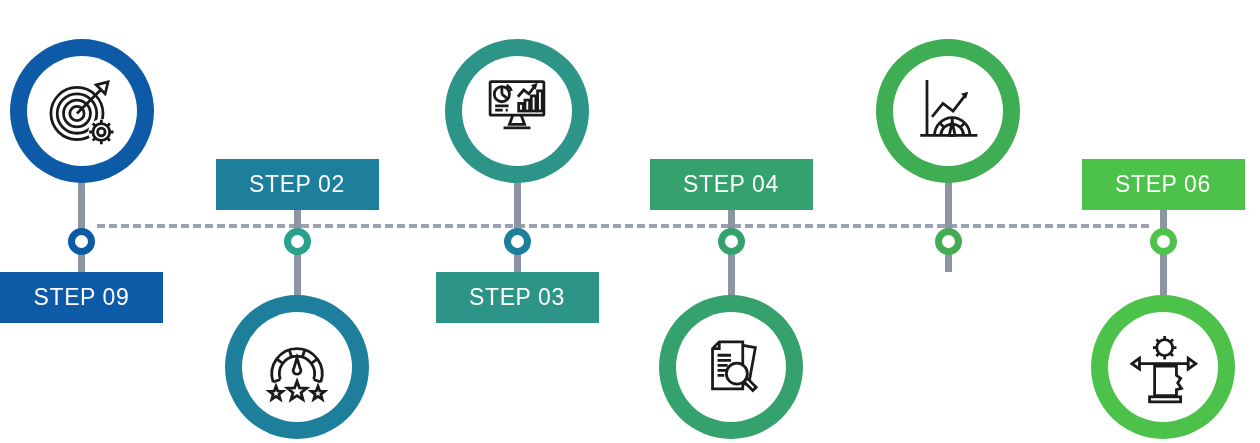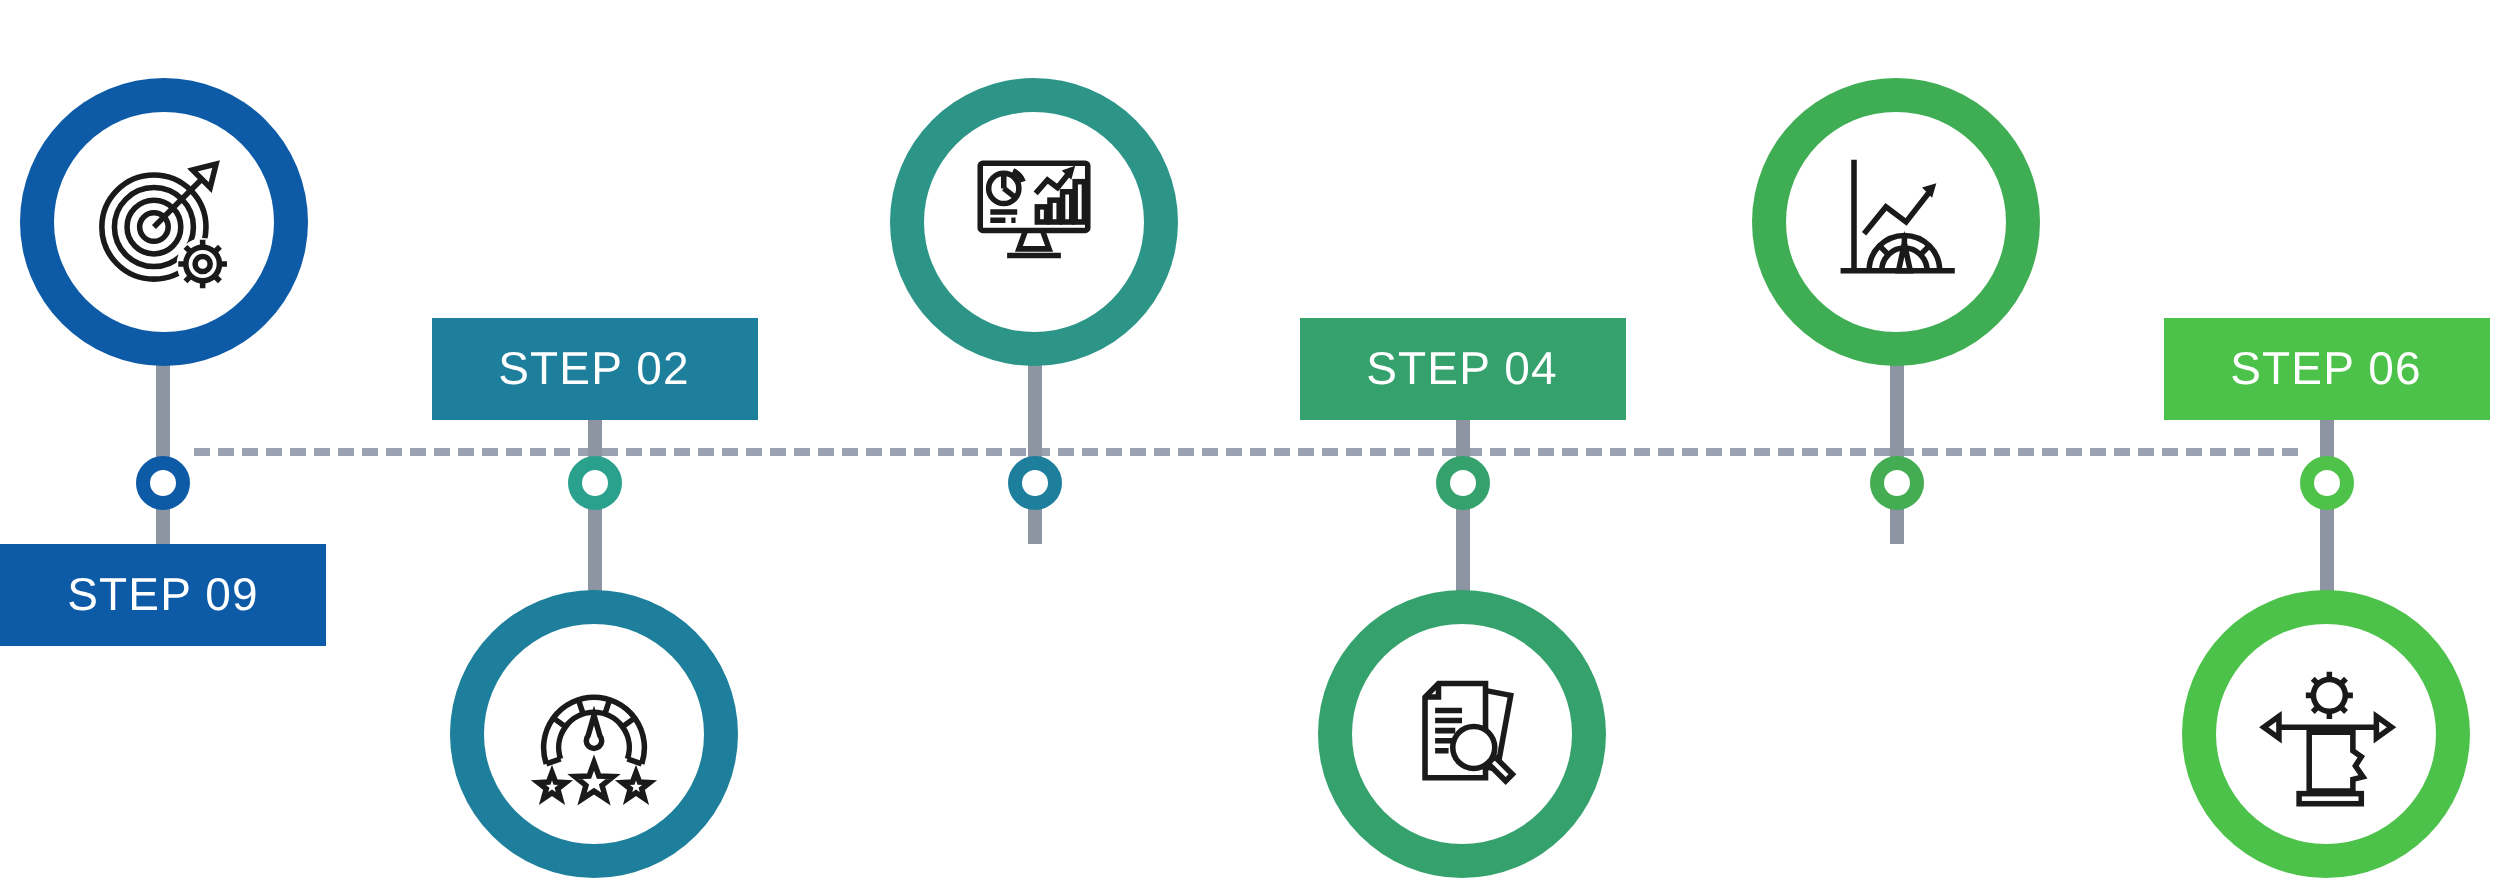--- a/index.html
+++ b/index.html
@@ -122,20 +122,23 @@
             <rect x="52" y="41" width="5.5" height="9"></rect>
             <rect x="59.5" y="37" width="5.5" height="13"></rect>
             <rect x="67" y="32" width="5.5" height="18"></rect>
             <rect x="74.5" y="26" width="5.5" height="24"></rect>
             <polyline points="51,33 58,25 64,29.5 72,19.5"></polyline>
             <polygon points="74.5,16.5 66.5,19.3 72.2,24.8" fill="#1a1a1a" stroke="none"></polygon>
           </g>
         </svg>
       </div>
     </div>
+    <div class="rect">
+      <span>STEP 03</span>
+    </div>
   </div>
 
   <div class="step s4 icon-bottom" style="--c: #35a26d; --nc: #35a26d;">
     <div class="connector"></div>
     <div class="node"></div>
     <div class="rect">
       <span>STEP 04</span>
     </div>
     <div class="circle">
       <div class="circle-inner">

